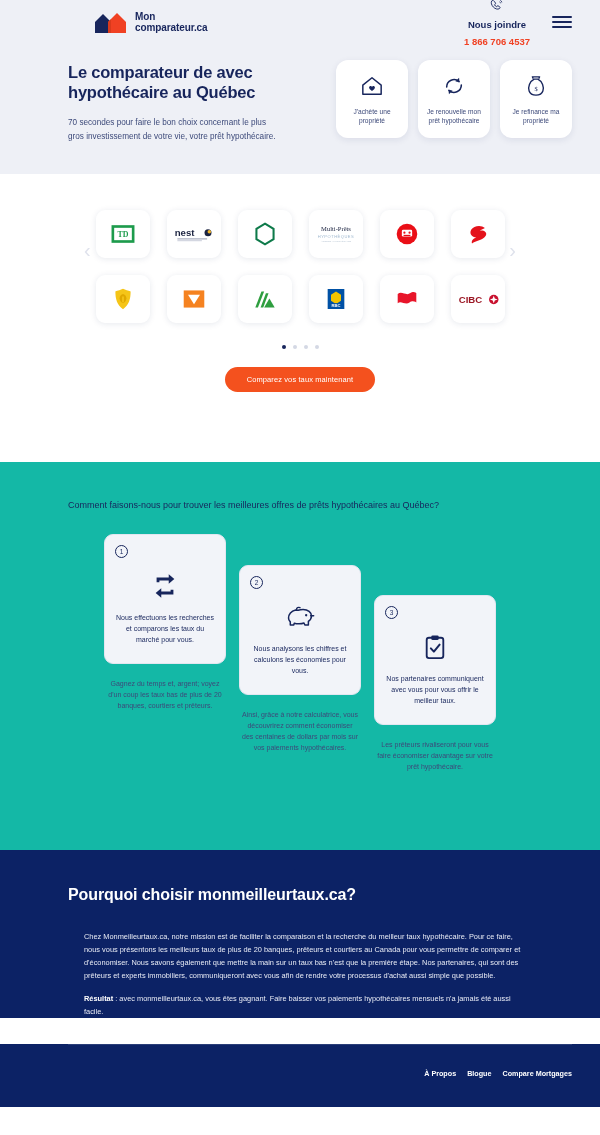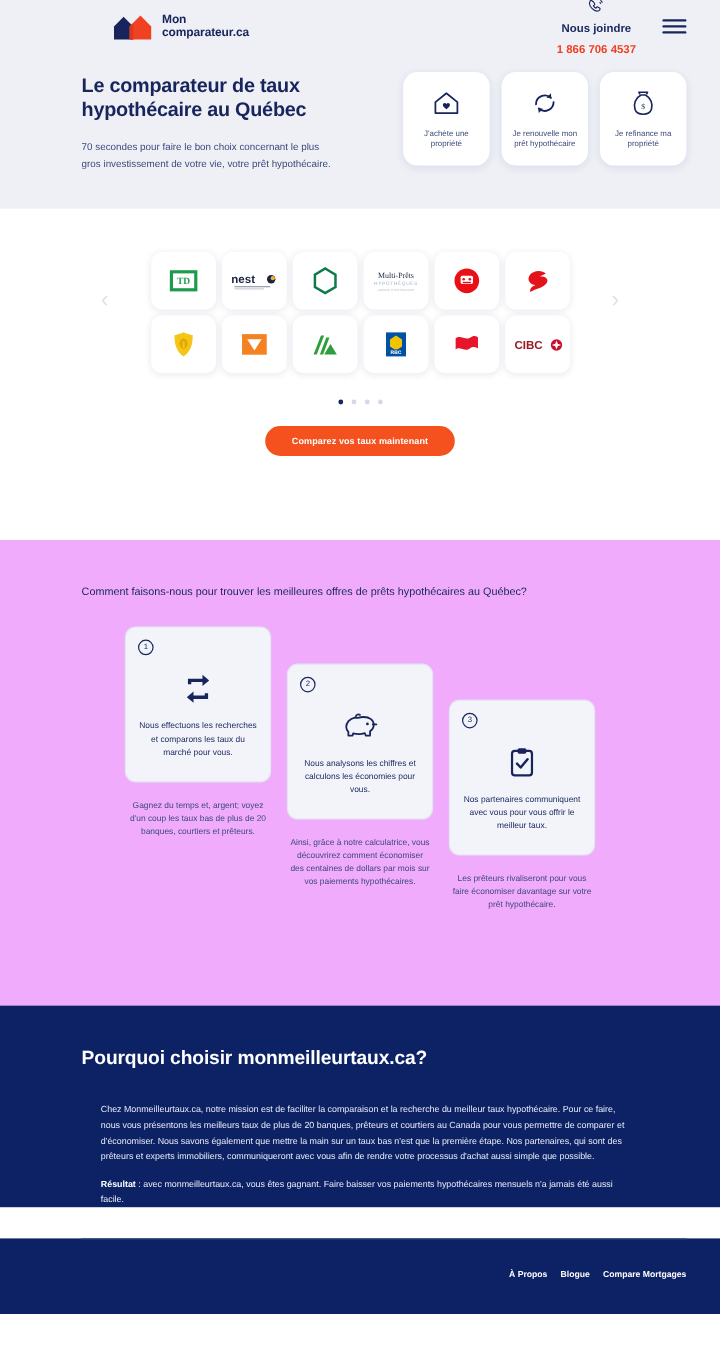--- a/index.html
+++ b/index.html
@@ -99,21 +99,21 @@
     color: #dfe2ec;
     cursor: pointer;
     user-select: none;
     line-height: 1;
   }
   .arrow-left { left: 84px; }
   .arrow-right { right: 84px; }
   .logo-grid {
     display: grid;
     grid-template-columns: repeat(6, 54px);
-    gap: 5px;
+    gap: 17px;
     justify-content: center;
   }
   .logo-cell {
     width: 54px;
     height: 48px;
     background: #ffffff;
     border-radius: 9px;
     box-shadow: 0 1px 6px rgba(23,37,92,0.10);
     display: flex;
     align-items: center;
@@ -121,30 +121,30 @@
     cursor: pointer;
   }
   .dots { display: flex; justify-content: center; gap: 7px; margin-top: 22px; }
   .dot { width: 4px; height: 4px; border-radius: 50%; background: #d4d8e4; cursor: pointer; }
   .dot.active { background: #17255c; }
   .cta-wrap { display: flex; justify-content: center; margin-top: 18px; padding-bottom: 70px; }
   .cta-button {
     background: #f4511e;
     color: #ffffff;
     font-size: 7.5px;
-    font-weight: bold;
+    font-weight: normal;
     border: none;
     border-radius: 13px;
     padding: 8px 22px;
     cursor: pointer;
     letter-spacing: 0.1px;
   }
 
   
-  .steps-section { background: #f0abfc; padding: 38px 0 56px 0; }
+  .steps-section { background: #14b8a6; padding: 38px 0 56px 0; }
   .steps-title {
     font-size: 9px;
     color: #17255c;
     padding-left: 68px;
     margin-bottom: 24px;
   }
   .steps-row { position: relative; height: 260px; }
   .step {
     position: absolute;
     width: 122px;
@@ -270,21 +270,21 @@
       <div class="hamburger">
         <span></span>
           <span></span>
           <span></span>
       </div>
     </div>
   </div>
 
   <div class="hero">
     <div class="hero-left">
-      <div class="hero-title">Le comparateur de taux hypothécaire au Québec</div>
+      <div class="hero-title">Le comparateur de avec hypothécaire au Québec</div>
       <div class="hero-sub">70 secondes pour faire le bon choix concernant le plus gros investissement de votre vie, votre prêt hypothécaire.</div>
     </div>
     <div class="hero-cards">
 
       <div class="hero-card">
         <span class="hc-icon">
           <svg viewBox="0 0 26 24" width="24" height="22">
             <path d="M3 11 L13 3 L23 11 L23 21 L3 21 Z" fill="none" stroke="#17255c" stroke-width="1.6" stroke-linejoin="round"></path>
             <path d="M13 17.5 c-2-1.6-3.2-2.6-3.2-3.9 0-1 .8-1.7 1.7-1.7 .6 0 1.1.3 1.5.8 .4-.5.9-.8 1.5-.8 .9 0 1.7.7 1.7 1.7 0 1.3-1.2 2.3-3.2 3.9z" fill="#17255c"></path>
           </svg>

